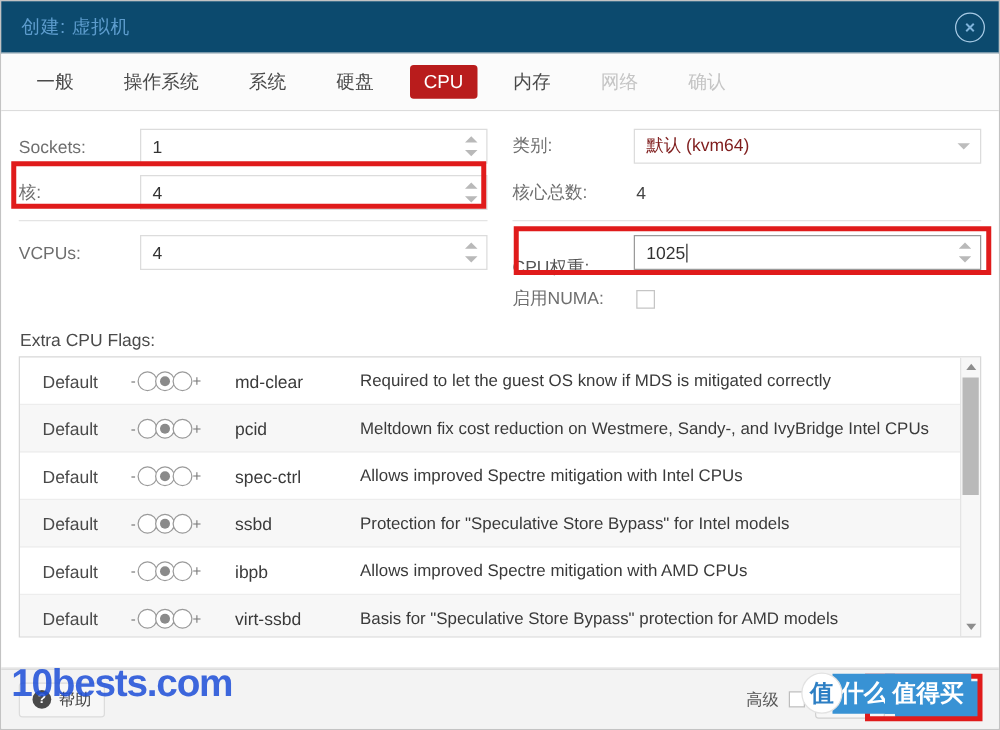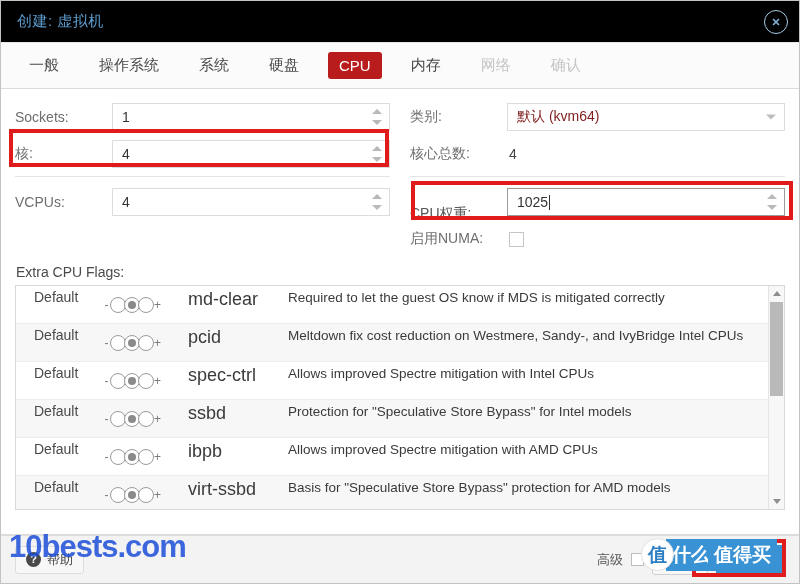--- a/index.html
+++ b/index.html
@@ -12,21 +12,21 @@
   .window{
     position:absolute;left:0;top:0;width:800px;height:584px;
     background:#fafafa;
     border:1px solid #c3c3c3;
     box-sizing:border-box;
     display:flex;flex-direction:column;
   }
   
   .titlebar{
     height:41px;flex:0 0 41px;position:relative;
-    background:#000000;
+    background:#0c4a6e;
     border-bottom:1px solid #e8e8e8;
     display:flex;align-items:center;
   }
   .title-text{
     margin-left:16px;font-size:15px;color:#5d9ccd;letter-spacing:.5px;
   }
   .close-btn{
     position:absolute;right:11px;top:9px;width:22px;height:22px;
     border-radius:50%;border:1.6px solid #a8cbe6;
     display:flex;align-items:center;justify-content:center;
@@ -107,21 +107,21 @@
   .flags-label{
     font-size:14px;color:#4a4a4a;margin:4px 0 5px 1px;
   }
   .flags-box{
     border:1px solid #d8d8d8;background:#fff;
     height:225px;box-sizing:border-box;display:flex;position:relative;
     overflow:hidden;
   }
   .flags-list{flex:1 1 auto;overflow:hidden;}
   .frowi{
-    display:flex;
+    display:flex;align-items:center;
     border-bottom:1px solid #ededed;
     min-height:38px;box-sizing:border-box;padding:3px 0;
   }
   .frowi.alt{background:#f7f7f7;}
   .fdefault{
     width:86px;flex:0 0 86px;padding-left:18px;box-sizing:border-box;
     font-size:14px;color:#4a4a4a;
   }
   .tristate{
     width:86px;flex:0 0 86px;display:flex;align-items:center;
@@ -130,21 +130,21 @@
   .tristate .sign{width:9px;text-align:center;display:inline-block;}
   .radio{
     width:16px;height:16px;border-radius:50%;
     border:1.4px solid #9a9a9a;background:#fff;box-sizing:border-box;
     display:inline-flex;align-items:center;justify-content:center;
     cursor:pointer;margin:0 -1px;
   }
   .radio .dot{width:8px;height:8px;border-radius:50%;background:#8a8a8a;display:none;}
   .radio.sel .dot{display:block;}
   .fname{
-    width:100px;flex:0 0 100px;font-size:18px;color:#3a3a3a;
+    width:100px;flex:0 0 100px;font-size:14px;color:#3a3a3a;
   }
   .fdesc{
     flex:1 1 auto;font-size:13.5px;color:#3a3a3a;line-height:17px;
     padding-right:12px;
   }
   .vscroll{
     width:15px;flex:0 0 15px;background:#f7f7f7;
     border-left:1px solid #e4e4e4;
     position:relative;cursor:pointer;
   }

